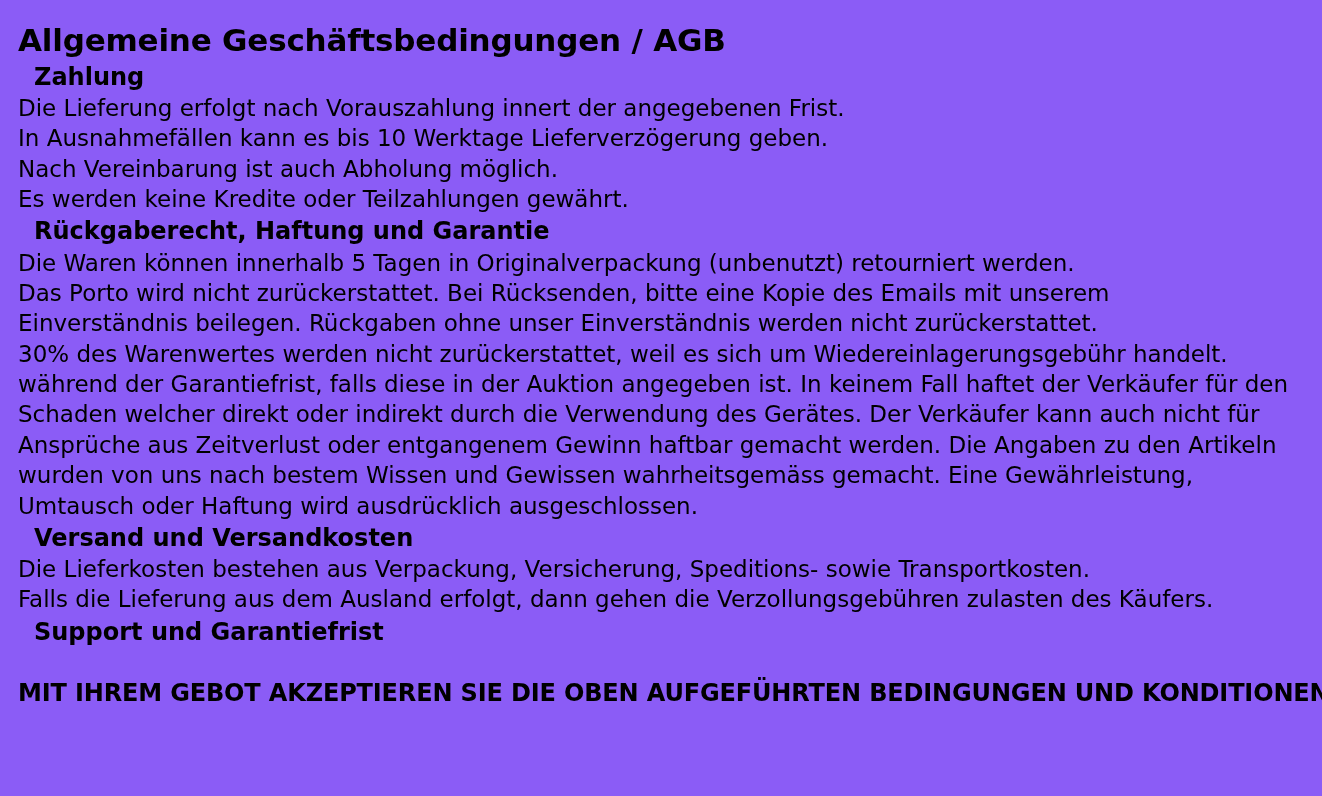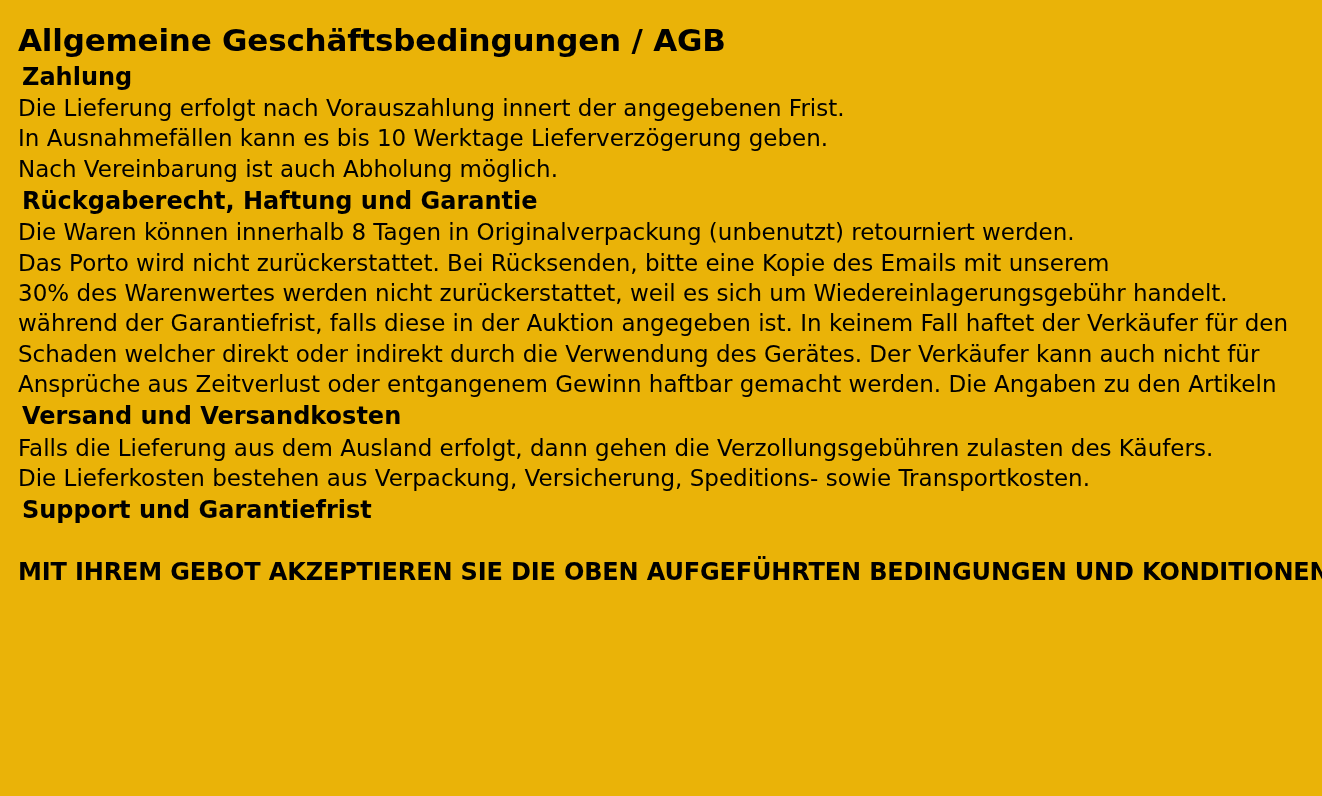--- a/index.html
+++ b/index.html
@@ -12,35 +12,35 @@
     height: 796px;
     overflow: hidden;
     font-family: "DejaVu Sans", sans-serif;
     color: #000000;
   }
   .page {
     box-sizing: border-box;
     width: 1322px;
     height: 796px;
     padding: 22px 18px 0 18px;
-    background: #eab308;
+    background: #8b5cf6;
   }
   .doc-title {
     font-size: 31px;
     font-weight: bold;
     line-height: 1.22;
     letter-spacing: -0.2px;
     margin: 0 0 2px 0;
     white-space: nowrap;
   }
   .section-heading {
     font-size: 24px;
     font-weight: bold;
     line-height: 1.30;
-    margin: 2px 0 0 4px;
+    margin: 2px 0 0 16px;
     white-space: nowrap;
   }
   .body-line {
     font-size: 23px;
     font-weight: normal;
     line-height: 1.32;
     margin: 0;
     white-space: nowrap;
   }
   .spacer-md { height: 30px; }
@@ -57,32 +57,36 @@
 <body>
 
 <div class="page">
 
   <h1 class="doc-title">Allgemeine Geschäftsbedingungen / AGB</h1>
 
   <h2 class="section-heading">Zahlung</h2>
   <p class="body-line">Die Lieferung erfolgt nach Vorauszahlung innert der angegebenen Frist.</p>
   <p class="body-line">In Ausnahmefällen kann es bis 10 Werktage Lieferverzögerung geben.</p>
   <p class="body-line">Nach Vereinbarung ist auch Abholung möglich.</p>
+  <p class="body-line">Es werden keine Kredite oder Teilzahlungen gewährt.</p>
 
   <h2 class="section-heading">Rückgaberecht, Haftung und Garantie</h2>
-  <p class="body-line">Die Waren können innerhalb 8 Tagen in Originalverpackung (unbenutzt) retourniert werden.</p>
+  <p class="body-line">Die Waren können innerhalb 5 Tagen in Originalverpackung (unbenutzt) retourniert werden.</p>
   <p class="body-line">Das Porto wird nicht zurückerstattet. Bei Rücksenden, bitte eine Kopie des Emails mit unserem</p>
+  <p class="body-line">Einverständnis beilegen. Rückgaben ohne unser Einverständnis werden nicht zurückerstattet.</p>
   <p class="body-line">30% des Warenwertes werden nicht zurückerstattet, weil es sich um Wiedereinlagerungsgebühr handelt.</p>
   <p class="body-line">während der Garantiefrist, falls diese in der Auktion angegeben ist. In keinem Fall haftet der Verkäufer für den</p>
   <p class="body-line">Schaden welcher direkt oder indirekt durch die Verwendung des Gerätes. Der Verkäufer kann auch nicht für</p>
   <p class="body-line">Ansprüche aus Zeitverlust oder entgangenem Gewinn haftbar gemacht werden. Die Angaben zu den Artikeln</p>
+  <p class="body-line">wurden von uns nach bestem Wissen und Gewissen wahrheitsgemäss gemacht. Eine Gewährleistung,</p>
+  <p class="body-line">Umtausch oder Haftung wird ausdrücklich ausgeschlossen.</p>
 
   <h2 class="section-heading">Versand und Versandkosten</h2>
+  <p class="body-line">Die Lieferkosten bestehen aus Verpackung, Versicherung, Speditions- sowie Transportkosten.</p>
   <p class="body-line">Falls die Lieferung aus dem Ausland erfolgt, dann gehen die Verzollungsgebühren zulasten des Käufers.</p>
-  <p class="body-line">Die Lieferkosten bestehen aus Verpackung, Versicherung, Speditions- sowie Transportkosten.</p>
 
   <h2 class="section-heading">Support und Garantiefrist</h2>
 
   <div class="spacer-md"></div>
 
   <p class="footer-note">MIT IHREM GEBOT AKZEPTIEREN SIE DIE OBEN AUFGEFÜHRTEN BEDINGUNGEN UND KONDITIONEN.</p>
 
 </div>
 
 </body></html>

